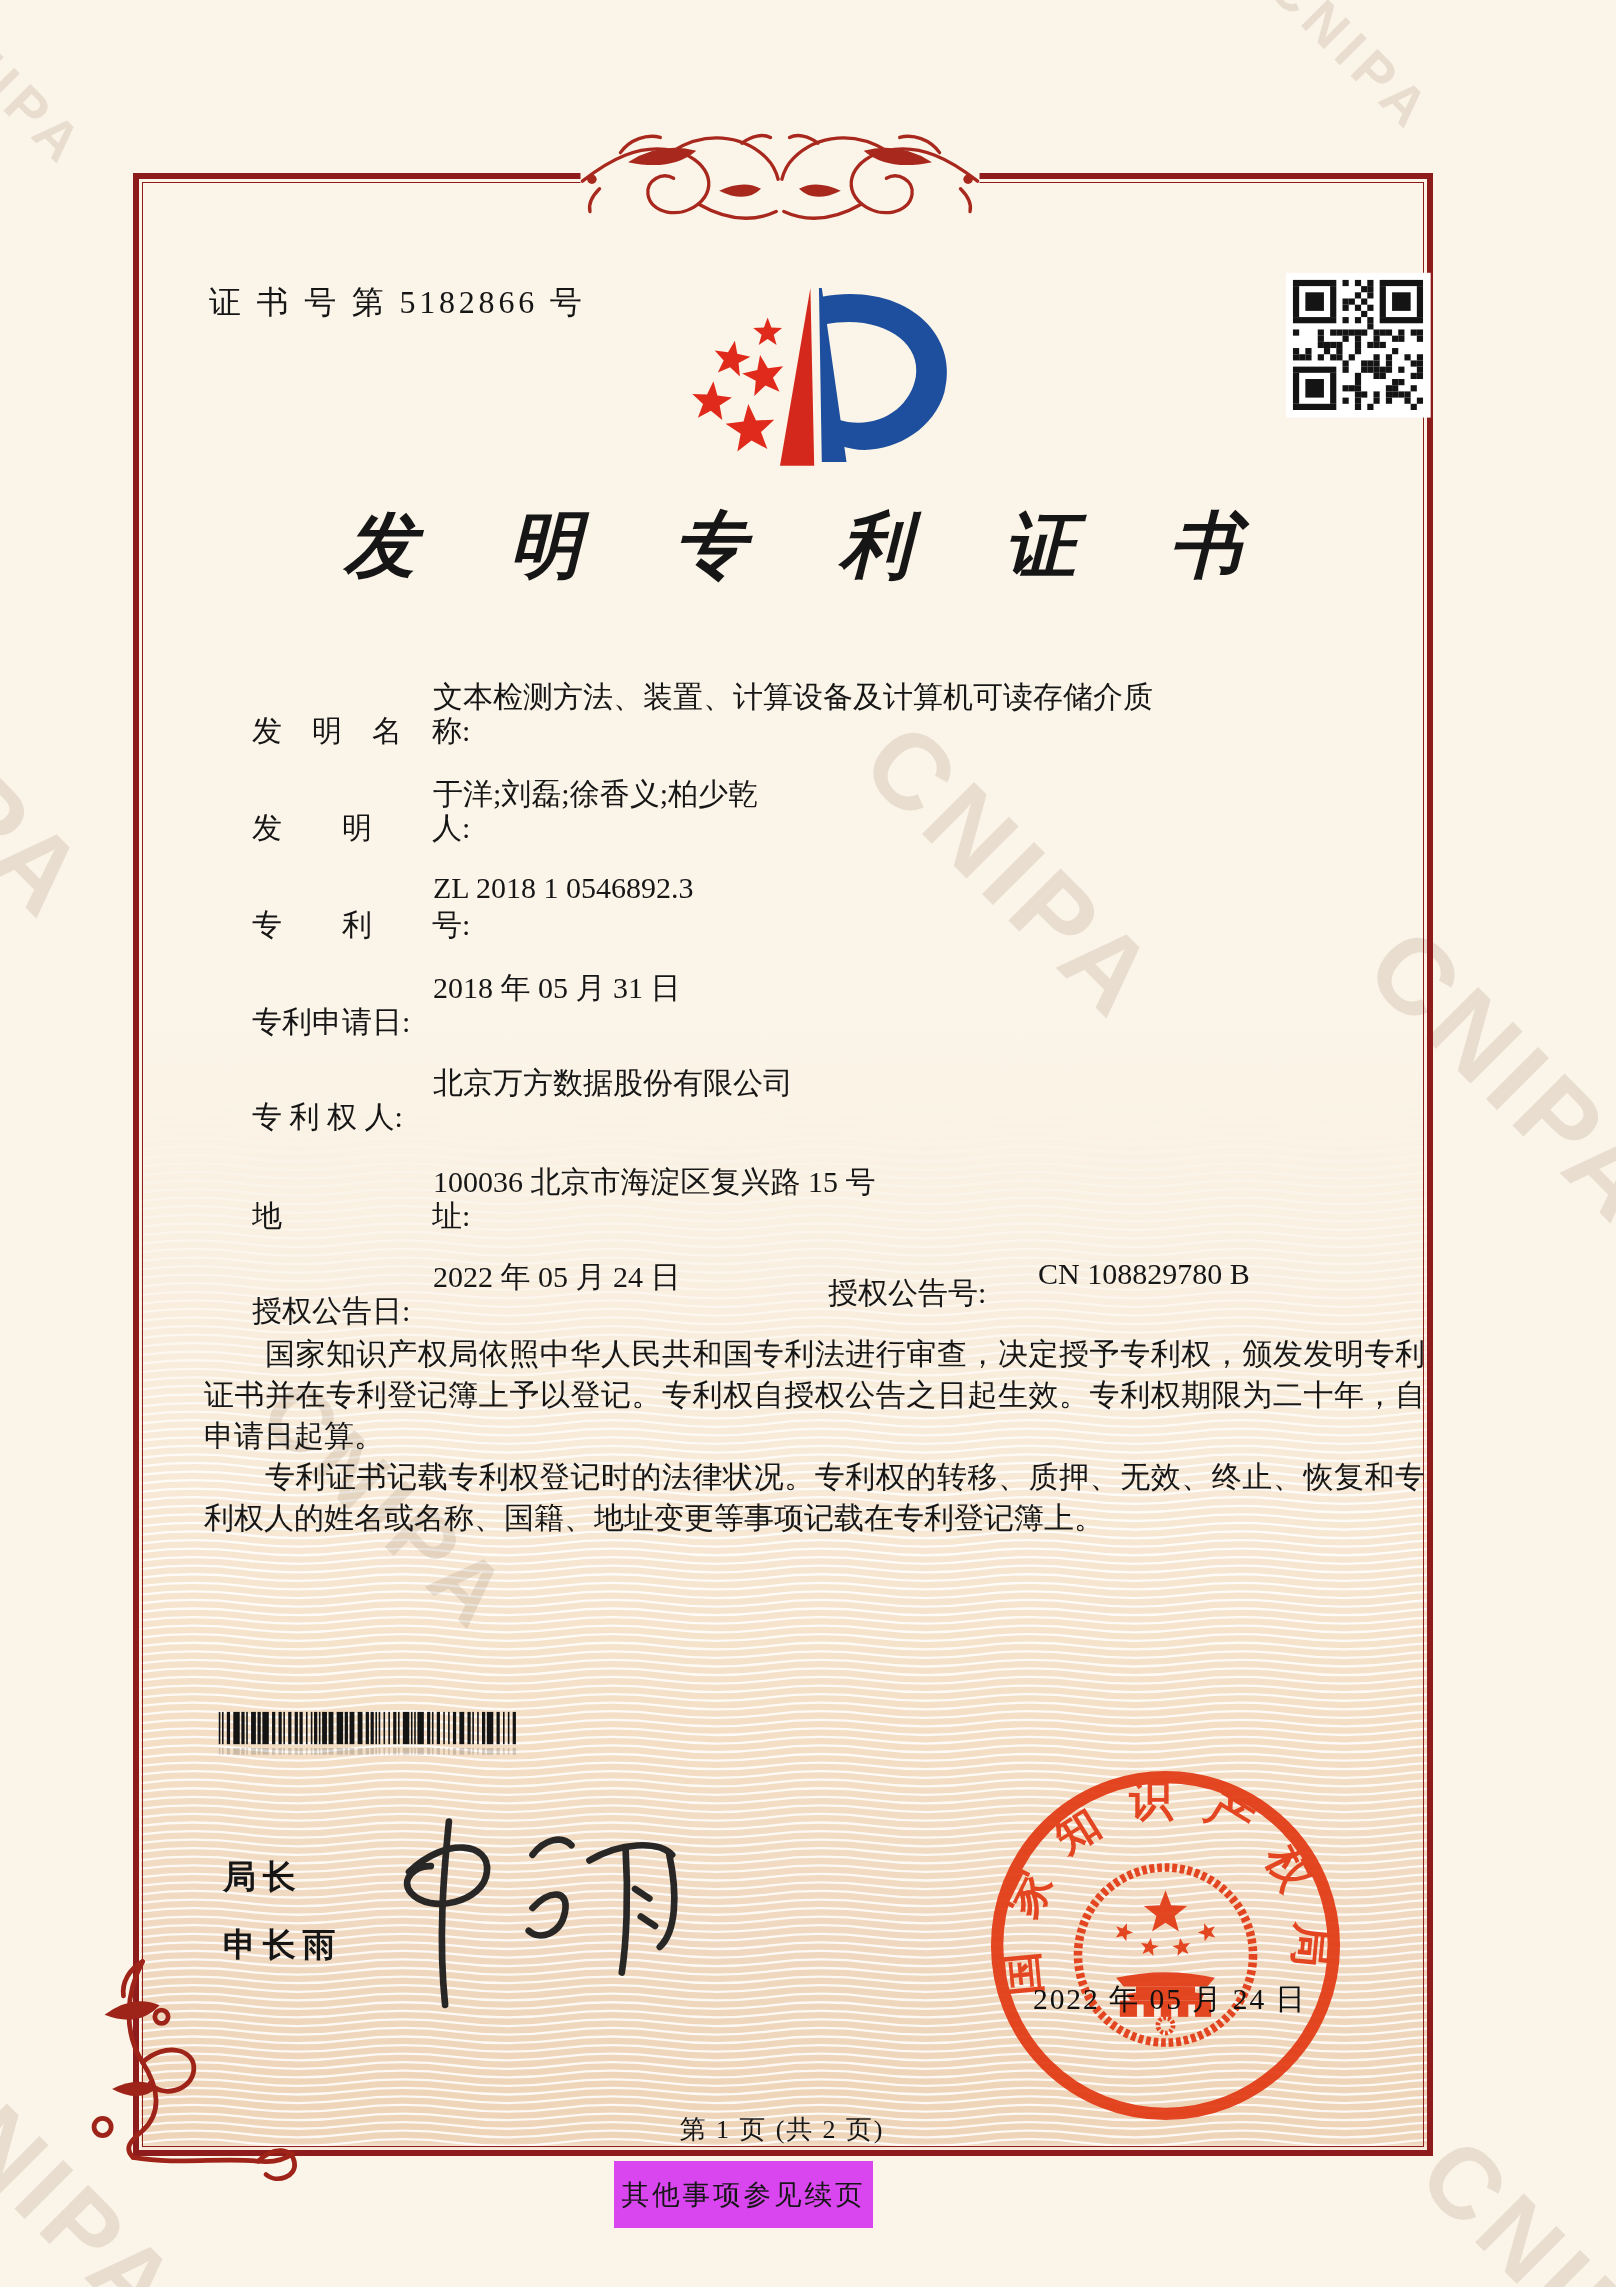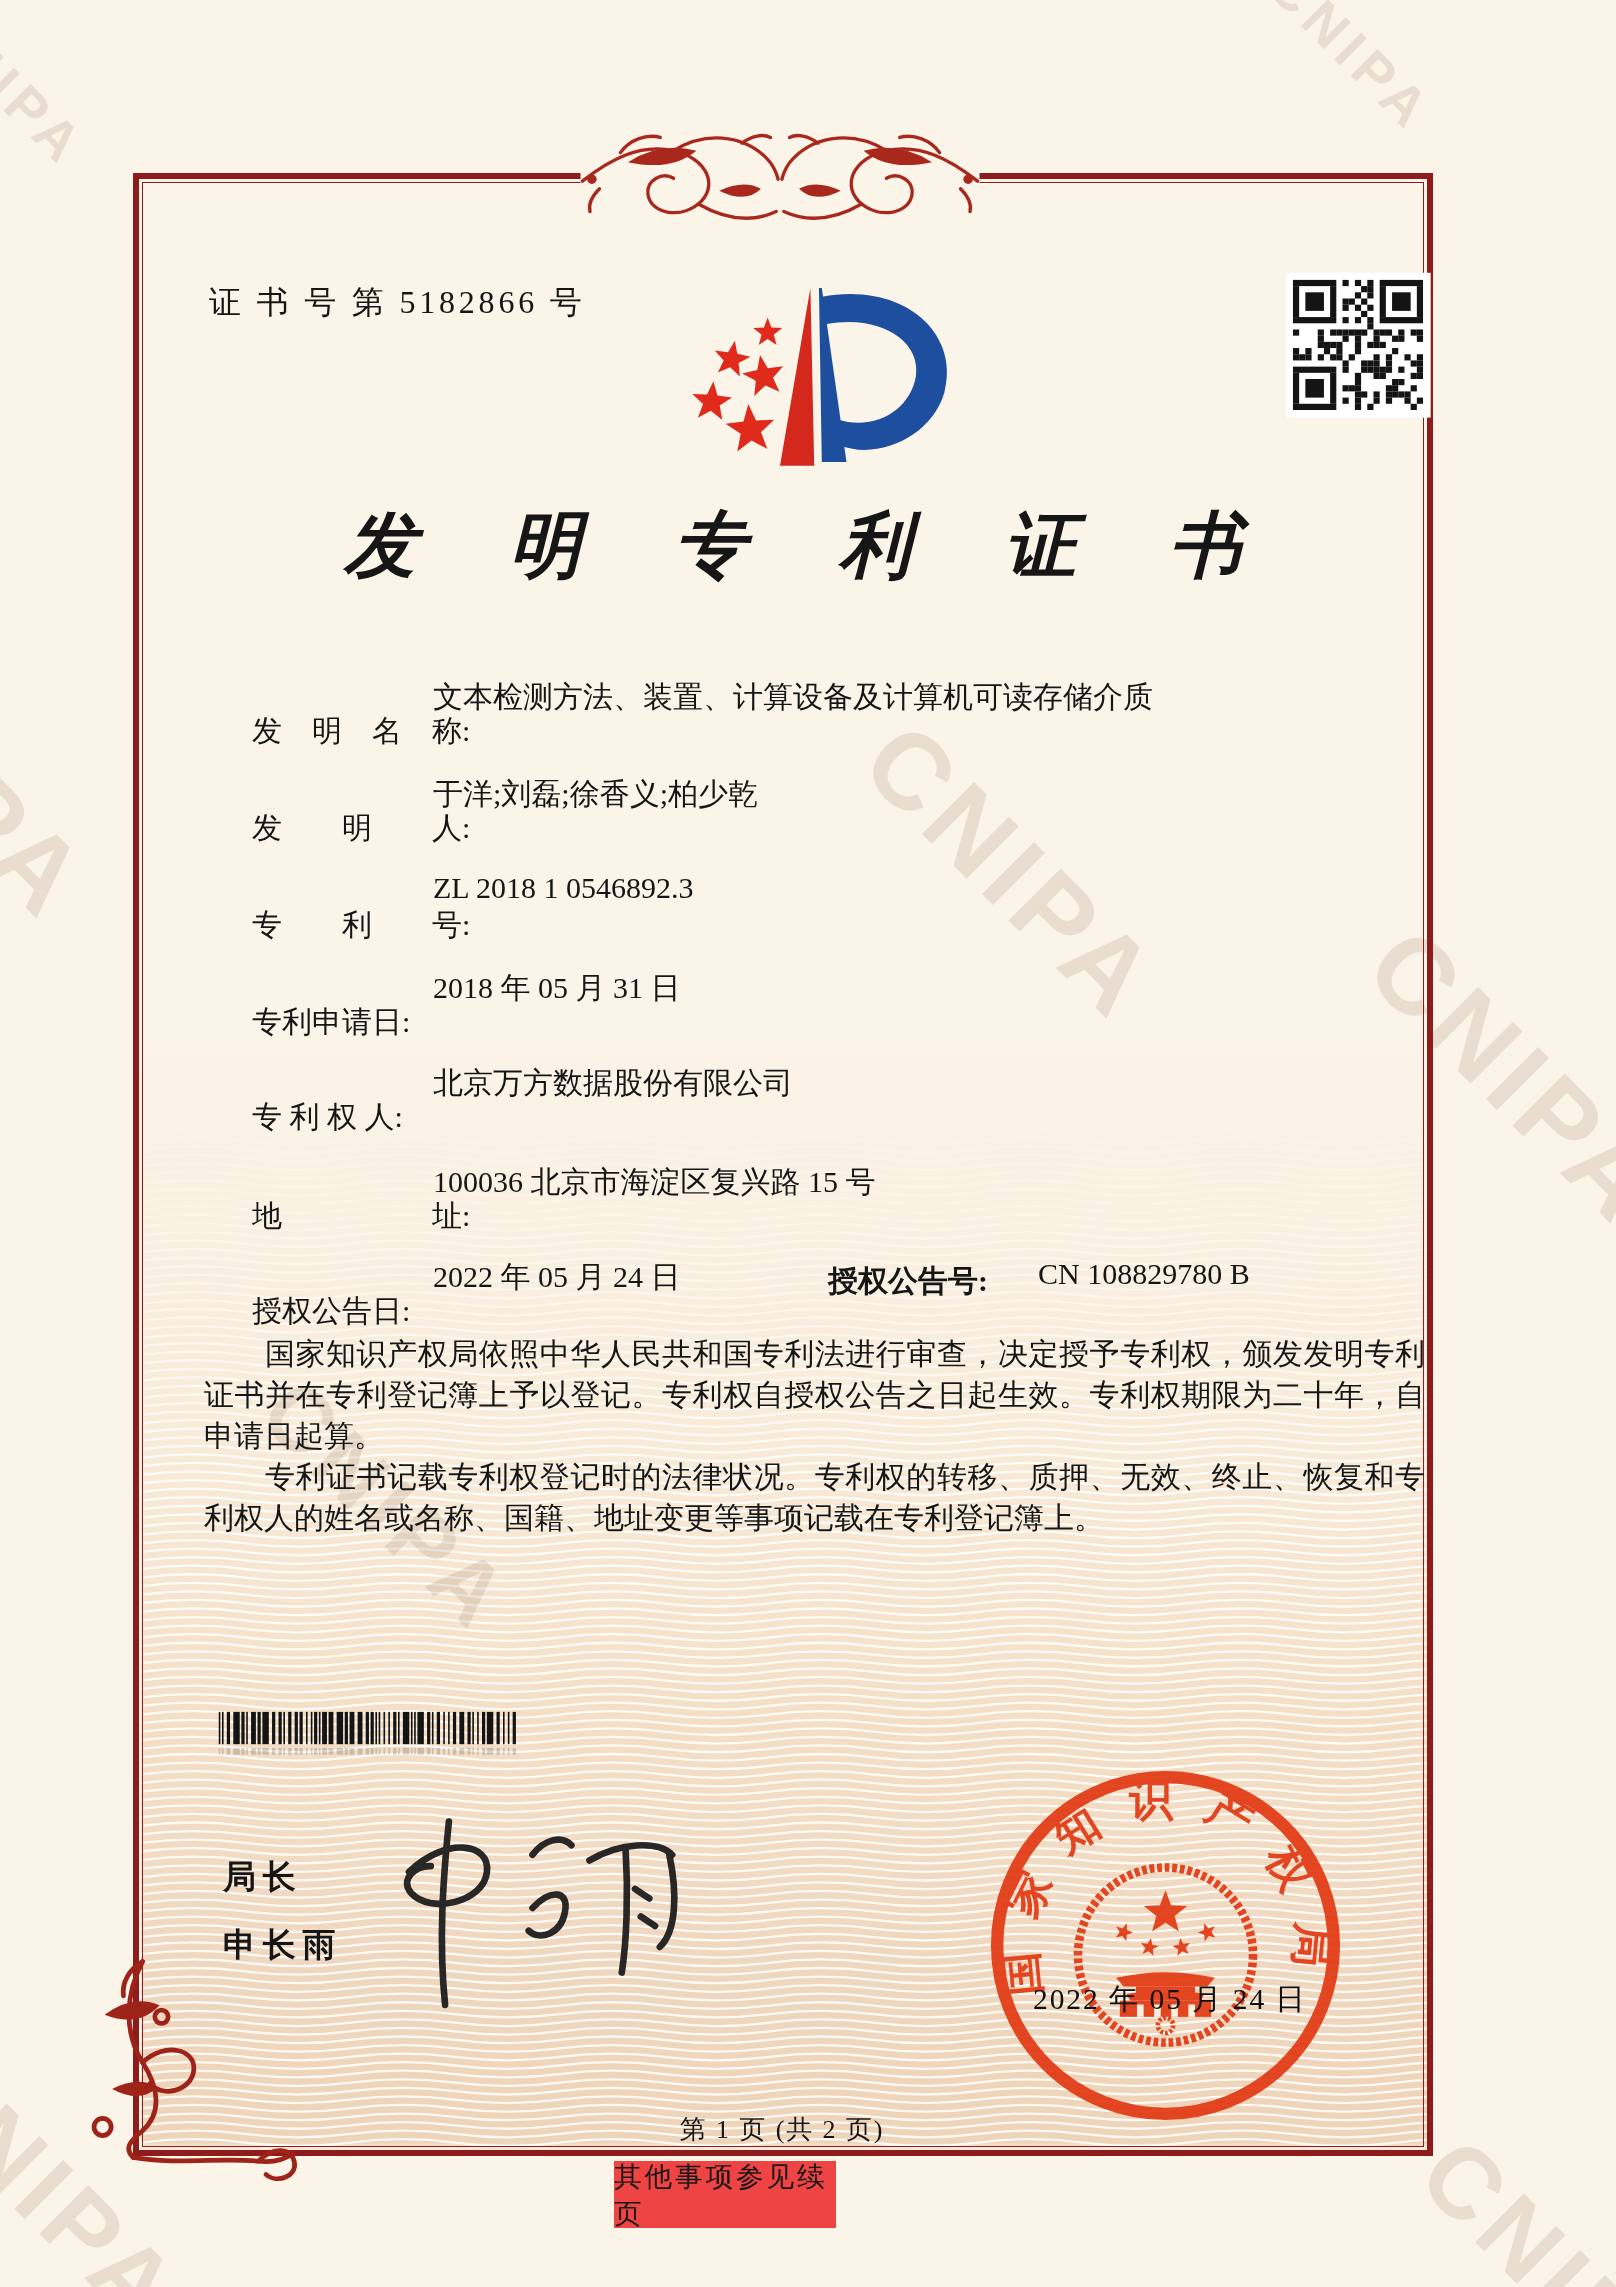--- a/index.html
+++ b/index.html
@@ -28,35 +28,35 @@
 
   .z4{z-index:4;} .z5{z-index:5;} .z6{z-index:6;}
 
   .cert-no{left:209px;top:281px;font-size:32px;letter-spacing:3.8px;z-index:5;}
   .title{left:805px;top:498px;transform:translateX(-50%);font-size:72px;font-weight:700;
          letter-spacing:25px;word-spacing:25px;white-space:nowrap;z-index:5;font-style:italic;}
 
   .f-row{position:absolute;left:222px;font-size:30px;z-index:5;white-space:pre;}
   .f-label{display:inline-block;font-family:Liberation Serif, serif;}
   .f-value{position:absolute;left:211px;top:0;white-space:nowrap;text-align:right;}
-  .f-label2{position:absolute;left:606px;top:4px;white-space:pre;font-weight:bold;}
+  .f-label2{position:absolute;left:606px;top:16px;white-space:pre;}
   .f-value2{position:absolute;left:816px;top:0;white-space:nowrap;}
 
   .paras{left:204px;top:1333px;width:1221px;font-size:30px;line-height:41px;
          text-align:justify;z-index:5;}
   .paras p{margin:0;text-indent:61px;}
 
   .sig-title{left:223px;top:1855px;font-size:33px;letter-spacing:6.7px;z-index:5;
       font-family:"Liberation Sans","DejaVu Sans",sans-serif;font-weight:600;}
   .sig-name{left:223px;top:1923px;font-size:33px;letter-spacing:6.7px;z-index:5;
       font-family:"Liberation Sans","DejaVu Sans",sans-serif;font-weight:600;}
 
   .page-info{left:782px;top:2096px;transform:translateX(-50%);font-size:26px;
       letter-spacing:1.9px;z-index:5;white-space:nowrap;margin-top:16px;}
-  .cont-box{left:614px;top:2161px;width:222px;height:67px;background:#ef4444;z-index:5;
+  .cont-box{left:614px;top:2161px;width:259px;height:67px;background:#d946ef;z-index:5;
       display:flex;align-items:center;justify-content:center;}
   .cont-box span{font-size:27.6px;letter-spacing:2.9px;}
 
   .seal-date{left:1033px;top:1980px;font-size:29.5px;letter-spacing:1.9px;z-index:7;
       color:#101010;white-space:nowrap;}
 
   svg{display:block;}
   .seal-arc{font-size:46px;font-weight:700;letter-spacing:30px;fill:#e23a14;
       font-family:"Liberation Sans","DejaVu Sans",sans-serif;}
 </style>

